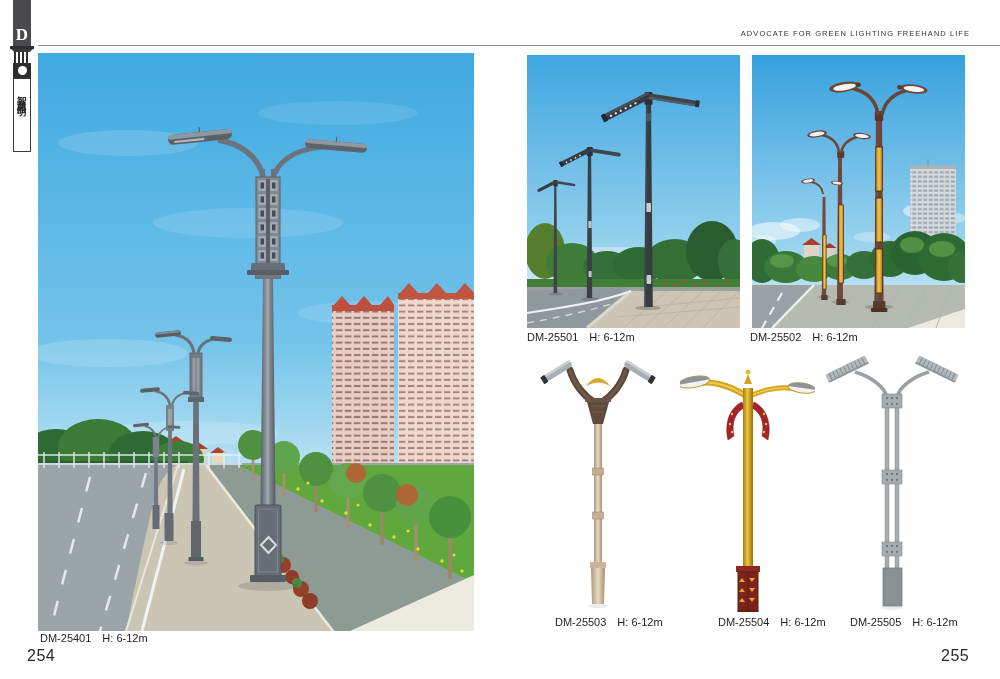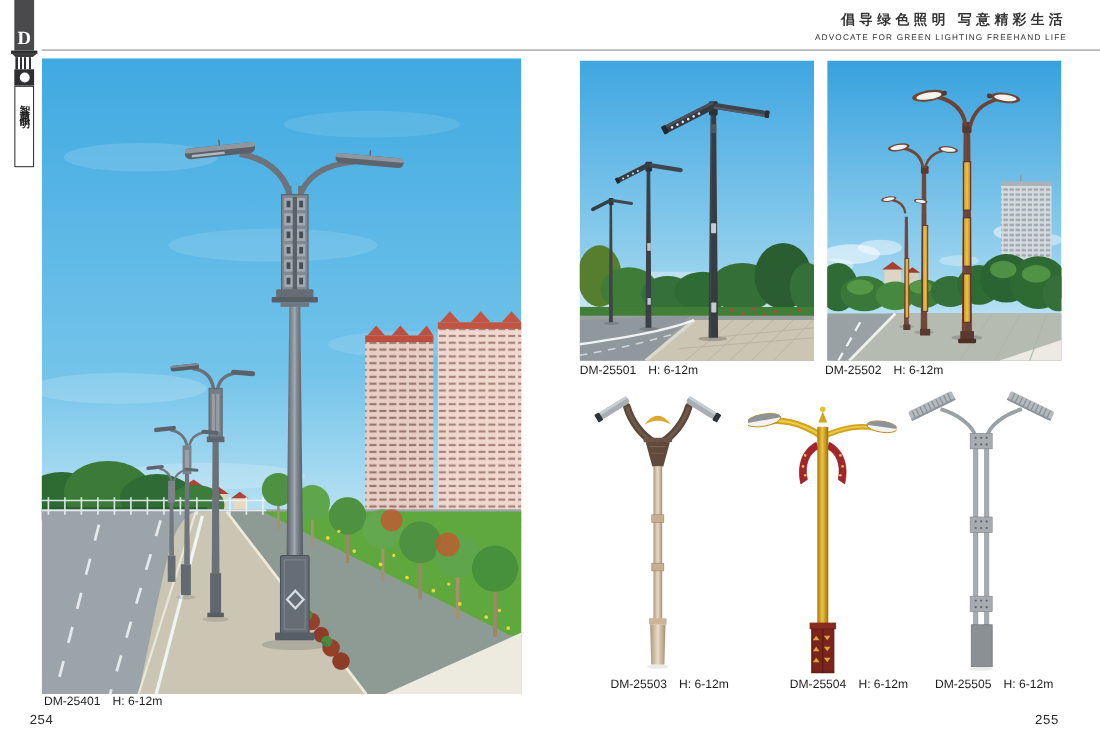--- a/index.html
+++ b/index.html
@@ -23,21 +23,21 @@
               letter-spacing:4px;color:#222;padding-top:9px;line-height:1;}
   
   .slogan-cn{position:absolute;right:30px;top:10px;font-size:12.5px;font-weight:bold;letter-spacing:4px;color:#333;white-space:nowrap;}
   .slogan-en{position:absolute;right:30px;top:29px;font-size:7.5px;font-weight:normal;letter-spacing:1.05px;color:#333;white-space:nowrap;}
   .rule{position:absolute;left:38px;top:45px;width:962px;height:1px;background:#8f8f8f;}
   
   .ph{position:absolute;display:block;}
   
   .cap{position:absolute;font-size:11px;font-weight:normal;color:#1e1e1e;white-space:nowrap;}
   .cap .h{margin-left:11px;}
-  .pagenum{position:absolute;font-size:12px;color:#2a2a2a;letter-spacing:0.5px;}
+  .pagenum{position:absolute;font-size:16px;color:#2a2a2a;letter-spacing:0.5px;}
 </style>
 </head>
 <body>
 
 <div class="sheet">
 
   <div>
     <div class="logo-bar">
       <span>D</span>
     </div>
@@ -45,21 +45,20 @@
     <div class="lamp-cap2"></div>
     <div class="lamp-stripes"></div>
     <div class="lamp-bulb">
         <i></i>
       </div>
     <div class="series-box">
       <span>智慧照明</span>
     </div>
   </div>
 
-  <div class="slogan-cn">倡导绿色照明  写意精彩生活</div>
   <div class="slogan-en">ADVOCATE FOR GREEN LIGHTING FREEHAND LIFE</div>
   <div class="rule"></div>
 
   <svg class="ph" style="left:38px;top:53px" width="436" height="578" viewBox="0 0 436 578">
     <defs>
       <linearGradient id="skyA" x1="0" y1="0" x2="0" y2="1">
         <stop offset="0" stop-color="#3FA9E1"></stop>
           <stop offset="0.5" stop-color="#74C4EA"></stop>
         <stop offset="0.74" stop-color="#BFE4F4"></stop>
           <stop offset="1" stop-color="#DDF0F8"></stop>

